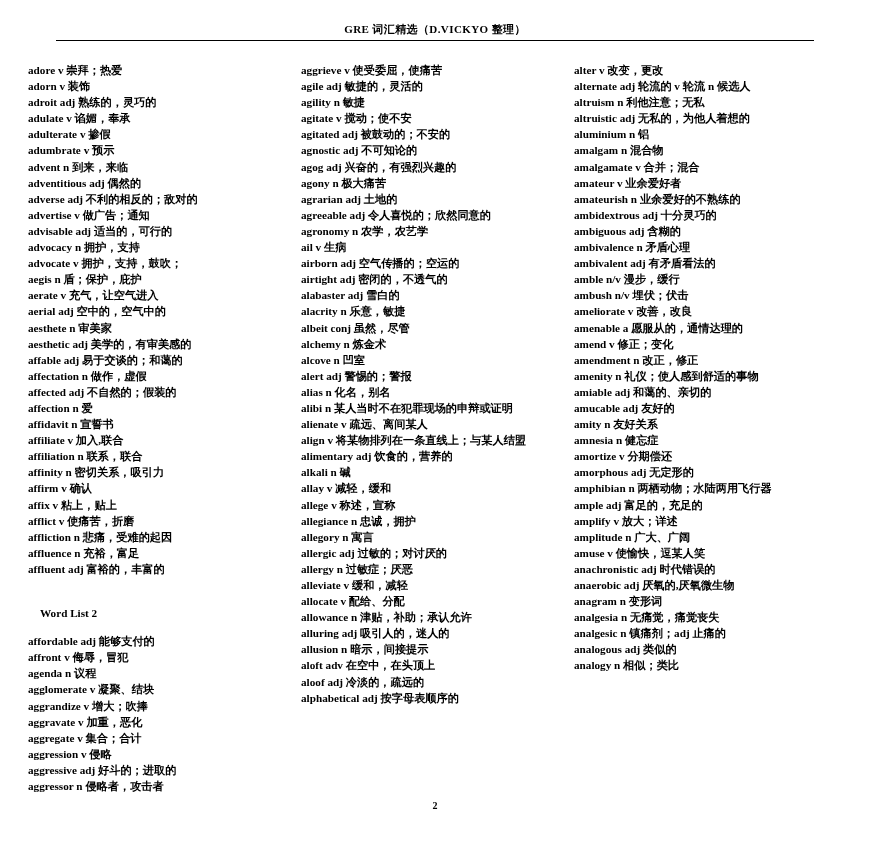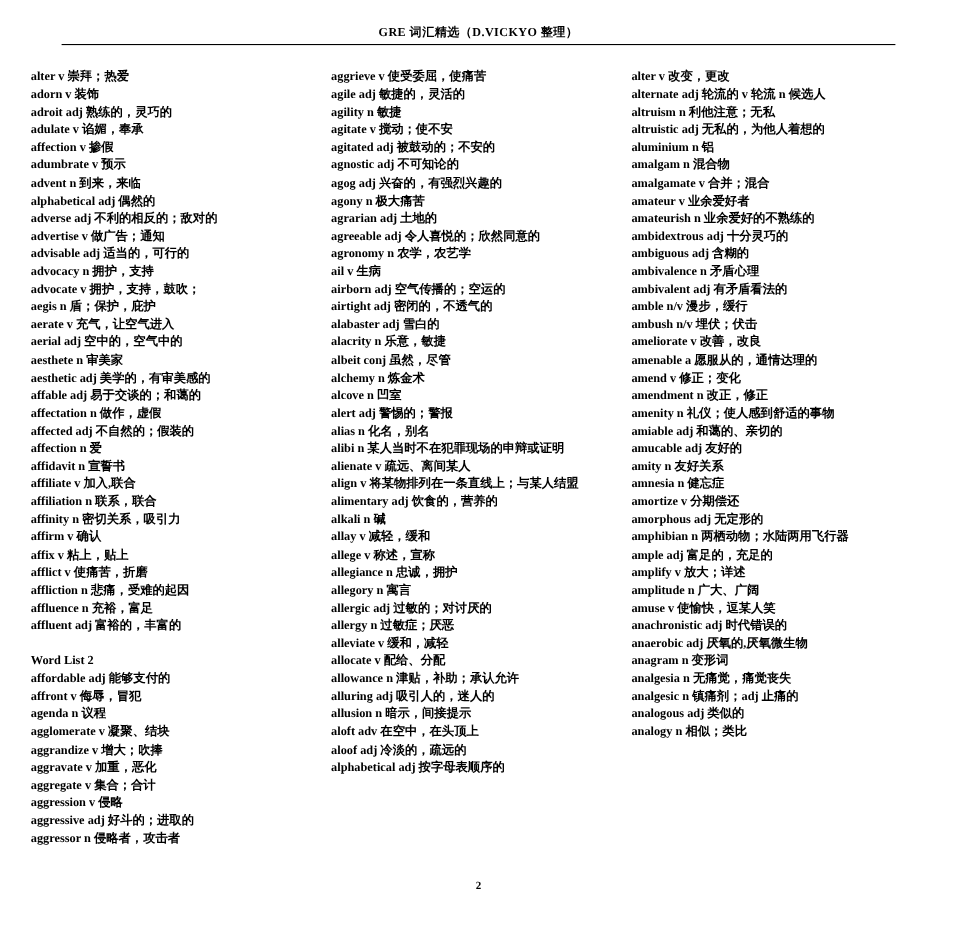--- a/index.html
+++ b/index.html
@@ -57,21 +57,21 @@
     word-spacing: 0px;
     font-family: "Liberation Serif", serif;
   }
   .entry.blank {
     height: 16.1px;
   }
   .section-title {
     font-size: 11.2px;
     line-height: 16.1px;
     font-weight: bold;
-    margin: 0;
+    margin: 12px;
   }
   .pagenum {
     position: absolute;
     top: 800px;
     left: 0;
     width: 870px;
     text-align: center;
     font-size: 10px;
     font-weight: bold;
   }
@@ -80,28 +80,28 @@
 <body>
 
 <div class="page">
 
   <div class="header">GRE 词汇精选（D.VICKYO 整理）</div>
   <div class="header-rule"></div>
 
   <div class="columns">
 
     <div class="col">
-      <div class="entry">alter v 崇拜；热爱</div>
+      <div class="entry">adore v 崇拜；热爱</div>
       <div class="entry">adorn v 装饰</div>
       <div class="entry">adroit adj 熟练的，灵巧的</div>
       <div class="entry">adulate v 谄媚，奉承</div>
-      <div class="entry">affection v 掺假</div>
+      <div class="entry">adulterate v 掺假</div>
       <div class="entry">adumbrate v 预示</div>
       <div class="entry">advent n 到来，来临</div>
-      <div class="entry">alphabetical adj 偶然的</div>
+      <div class="entry">adventitious adj 偶然的</div>
       <div class="entry">adverse adj 不利的相反的；敌对的</div>
       <div class="entry">advertise v 做广告；通知</div>
       <div class="entry">advisable adj 适当的，可行的</div>
       <div class="entry">advocacy n 拥护，支持</div>
       <div class="entry">advocate v 拥护，支持，鼓吹；</div>
       <div class="entry">aegis n 盾；保护，庇护</div>
       <div class="entry">aerate v 充气，让空气进入</div>
       <div class="entry">aerial adj 空中的，空气中的</div>
       <div class="entry">aesthete n 审美家</div>
       <div class="entry">aesthetic adj 美学的，有审美感的</div>

